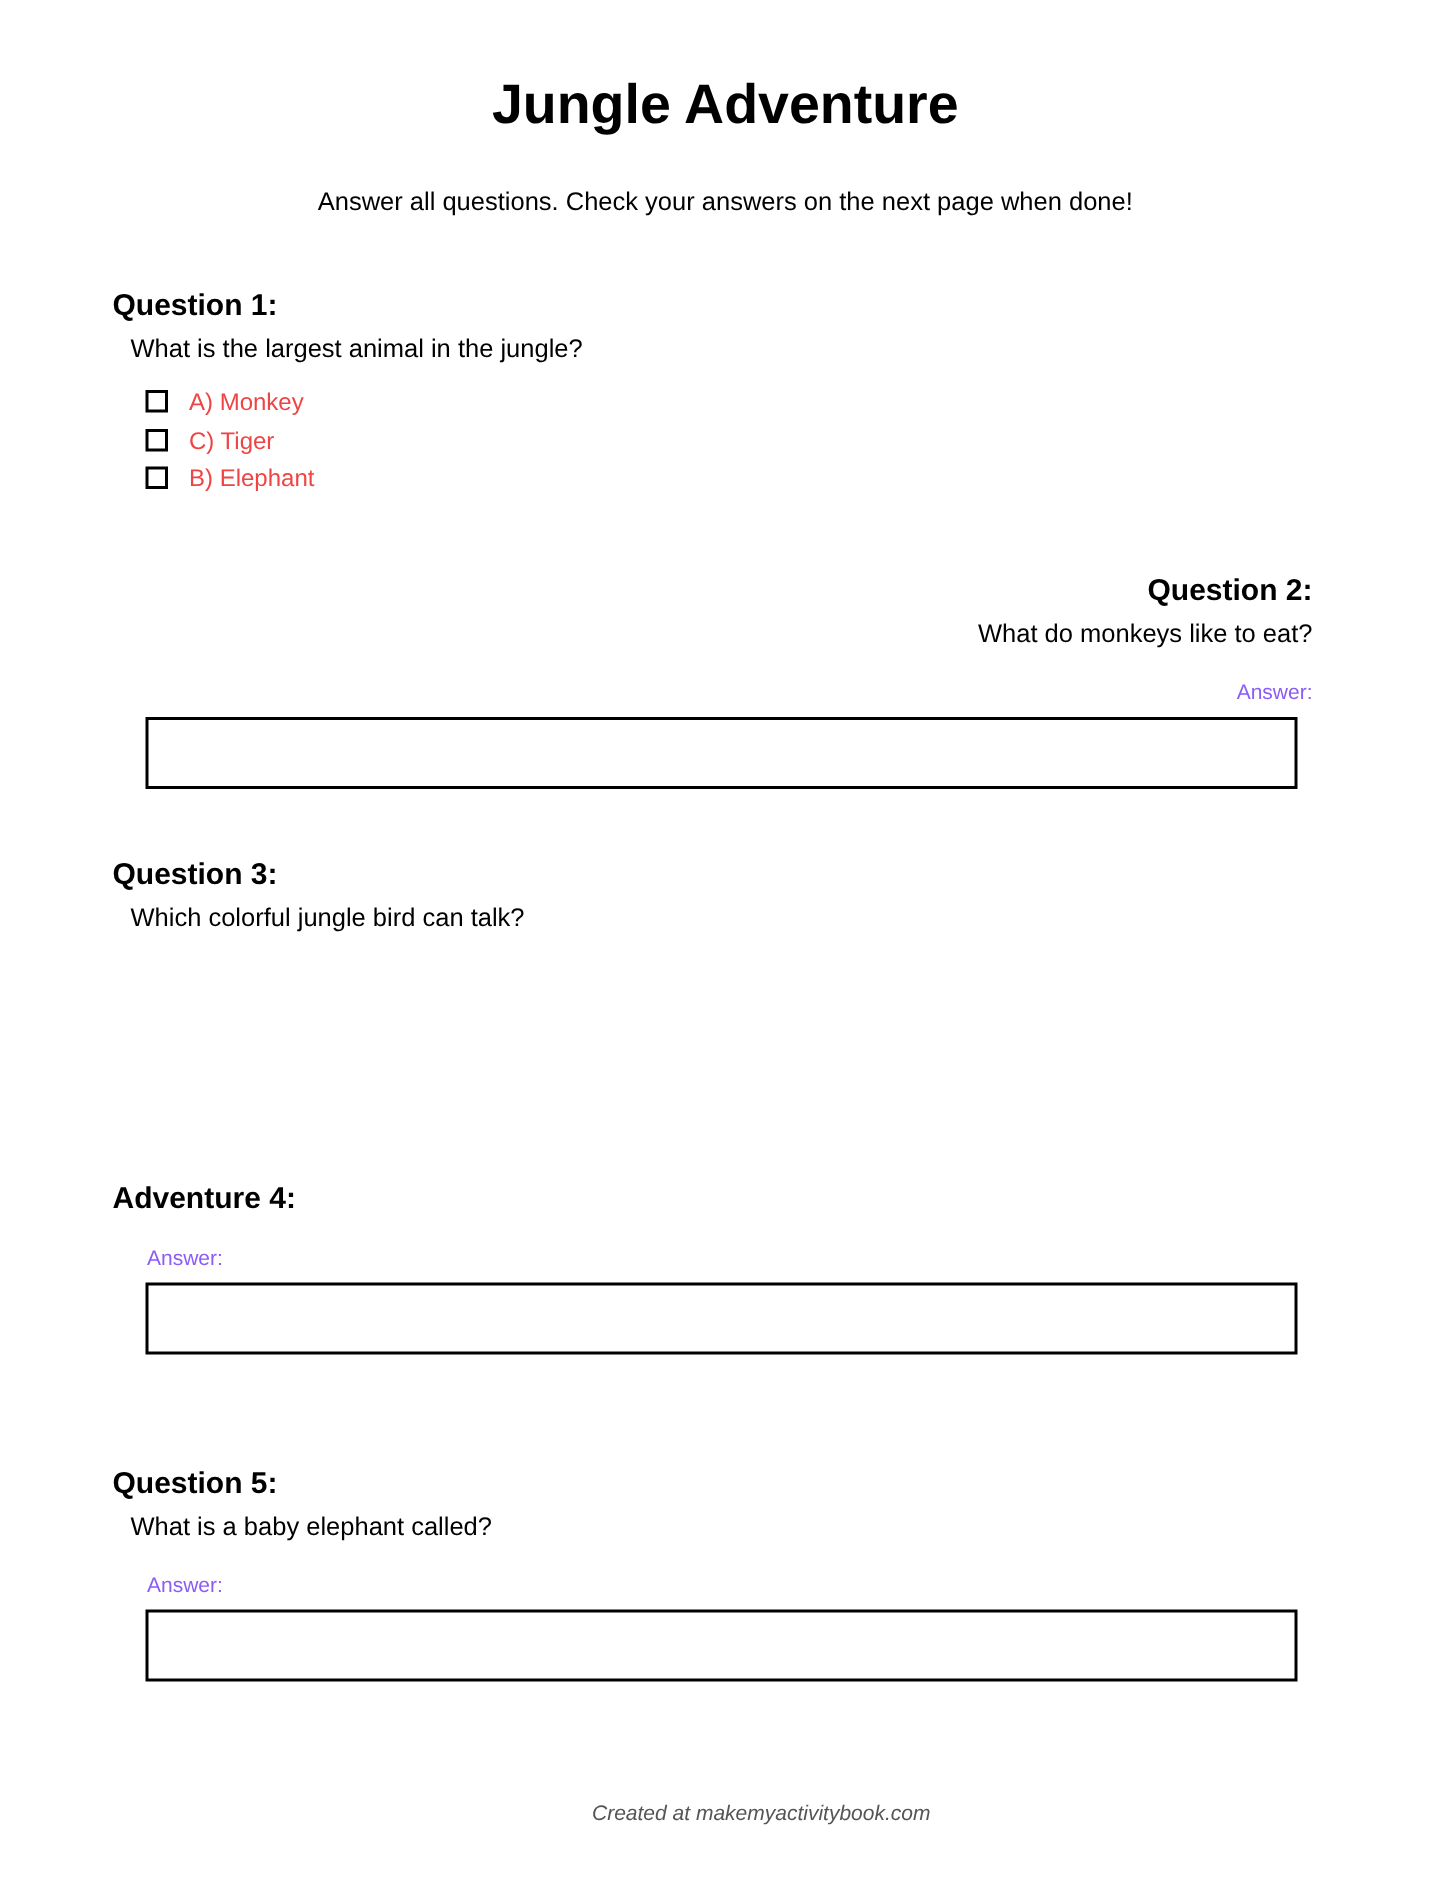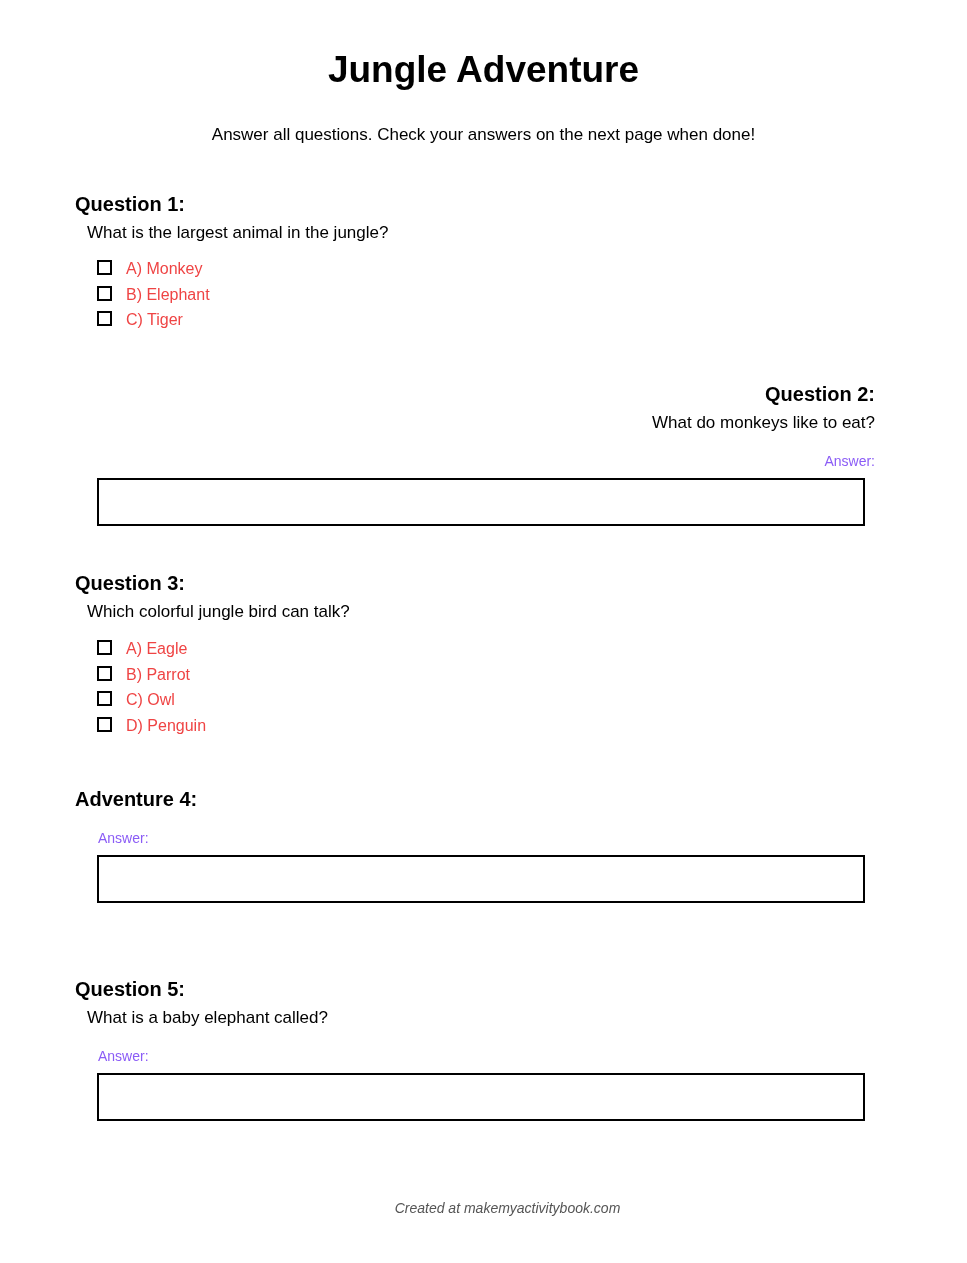--- a/index.html
+++ b/index.html
@@ -25,57 +25,39 @@
 <div class="question" style="top:192px;">
   <h2 class="q-heading">Question 1:</h2>
   <div class="q-text">What is the largest animal in the jungle?</div>
   <ul class="options">
     <li class="option">
       <span class="checkbox"></span>
       <span>A) Monkey</span>
     </li>
     <li class="option">
       <span class="checkbox"></span>
-      <span>B) Elephant</span>
+      <span>C) Tiger</span>
     </li>
     <li class="option">
       <span class="checkbox"></span>
-      <span>C) Tiger</span>
+      <span>B) Elephant</span>
     </li>
   </ul>
 </div>
 
 <div class="question" style="top:382px;text-align:right;">
   <h2 class="q-heading">Question 2:</h2>
   <div class="q-text">What do monkeys like to eat?</div>
   <div class="answer-label">Answer:</div>
   <div class="answer-box"></div>
 </div>
 
 <div class="question" style="top:571px;">
   <h2 class="q-heading">Question 3:</h2>
   <div class="q-text">Which colorful jungle bird can talk?</div>
-  <ul class="options" style="margin-top:17px;">
-    <li class="option">
-      <span class="checkbox"></span>
-      <span>A) Eagle</span>
-    </li>
-    <li class="option">
-      <span class="checkbox"></span>
-      <span>B) Parrot</span>
-    </li>
-    <li class="option">
-      <span class="checkbox"></span>
-      <span>C) Owl</span>
-    </li>
-    <li class="option">
-      <span class="checkbox"></span>
-      <span>D) Penguin</span>
-    </li>
-  </ul>
 </div>
 
 <div class="question" style="top:787px;">
   <h2 class="q-heading">Adventure 4:</h2>
   <div class="answer-label">Answer:</div>
   <div class="answer-box"></div>
 </div>
 
 <div class="question" style="top:977px;">
   <h2 class="q-heading">Question 5:</h2>

